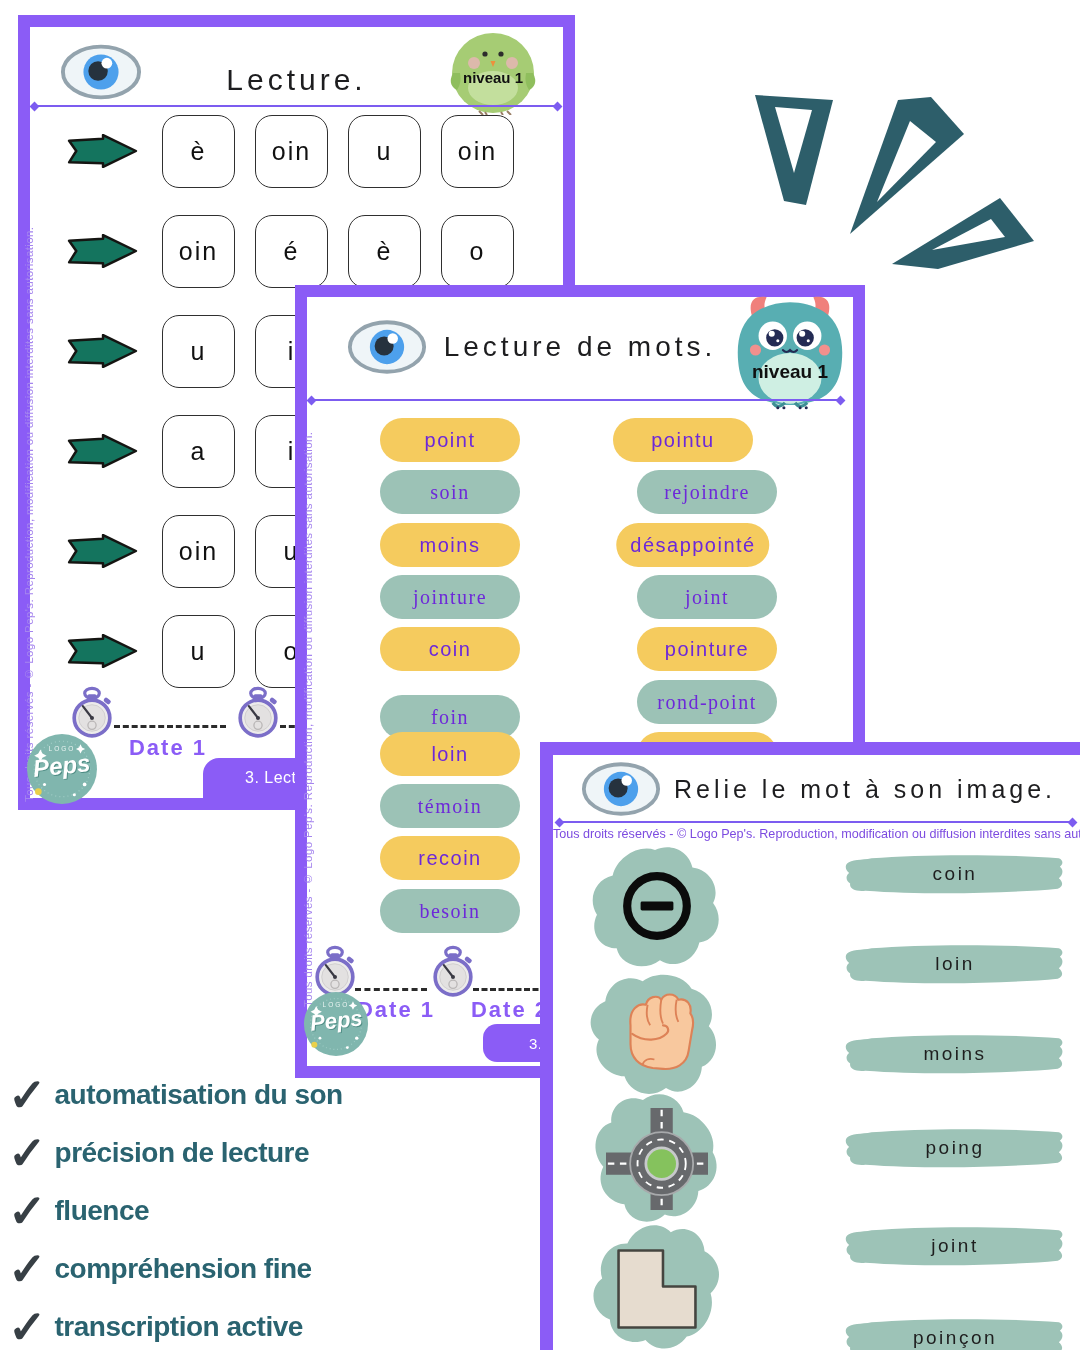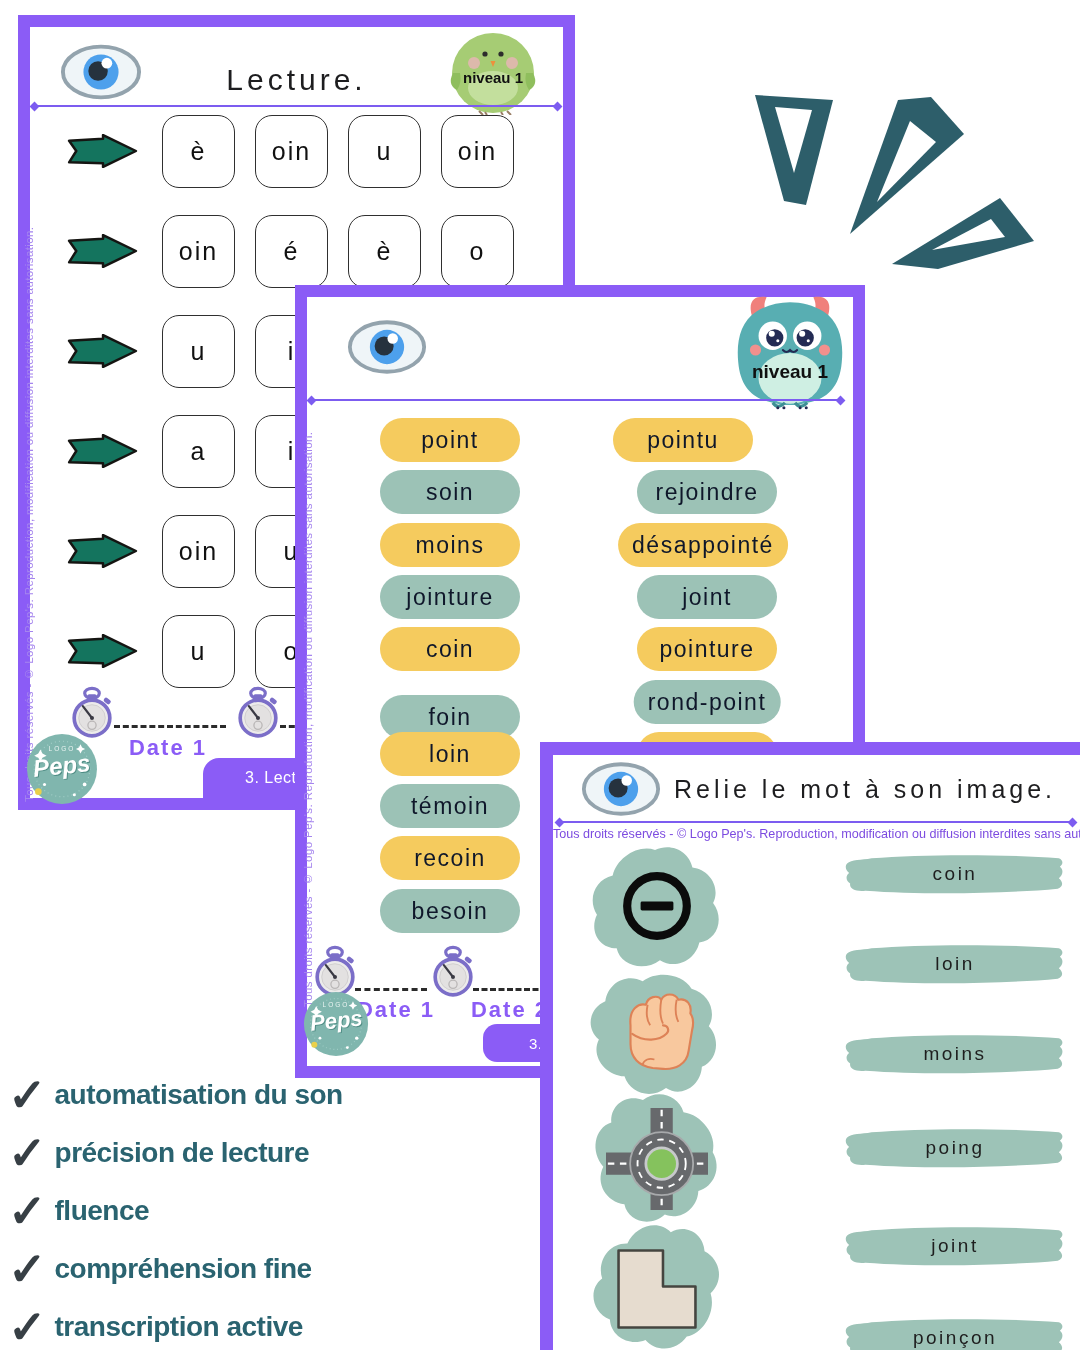--- a/index.html
+++ b/index.html
@@ -35,22 +35,22 @@
   .peps-small{position:relative;font-size:6.5px;letter-spacing:2px;color:#EAF4F2;margin-top:-14px;}
   .peps-name{position:relative;font-style:italic;font-weight:bold;color:#fff;
              text-shadow:1px 1px 0 #4E8C84;transform:rotate(-6deg);}
   .badge-wrap{position:absolute;}
   .badge-wrap svg{position:absolute;left:0;top:0;width:100%;height:100%;}
   .badge-text{position:absolute;left:0;right:0;text-align:center;font-weight:bold;color:#101010;
               white-space:nowrap;}
   
   .pill{position:absolute;height:44px;min-width:140px;padding:0 14px;border-radius:22px;
         display:flex;align-items:center;justify-content:center;transform:translateX(-50%);
-        font-size:23px;letter-spacing:1.5px;color:#0f172a;box-sizing:border-box;white-space:nowrap;}
-  .pill.yellow{background:#F5CB5E;} .pill.teal{background:#9CC2B6;}
+        font-size:20px;letter-spacing:1.5px;color:#6d28d9;box-sizing:border-box;white-space:nowrap;}
+  .pill.yellow{background:#F5CB5E;} .pill.teal{background:#9CC2B6;font-family:Liberation Serif, serif;}
   
   .c3-copy{position:absolute;text-align:center;font-size:12.6px;color:#7C4BE0;white-space:nowrap;}
   .blob{position:absolute;width:140px;height:124px;display:flex;align-items:center;justify-content:center;}
   .blob .blob-bg{position:absolute;left:0;top:0;width:100%;height:100%;}
   .blob .blob-ic{position:relative;}
   .stroke{position:absolute;width:228px;height:46px;display:flex;align-items:center;justify-content:center;}
   .stroke svg{position:absolute;left:0;top:0;width:100%;height:100%;}
   .stroke-label{position:relative;font-size:19px;letter-spacing:2.5px;color:#1e1e1e;}
   
   #checklist{position:absolute;left:8px;top:1070px;width:545px;display:flex;flex-direction:column;
@@ -253,20 +253,21 @@
         </svg>
       <span class="peps-small">LOGO</span>
       <span class="peps-name" style="font-size:24px">Peps</span>
     </div>
   </div>
 
   <div class="card" id="card2">
     <svg class="eye" style="left:40px;top:22px;width:80px;height:56px" viewBox="0 0 84 58">
         <use href="#sym-eye"></use>
       </svg>
+    <div class="ws-title" style="top:34px;font-size:28px">Lecture de mots.</div>
     <div class="badge-wrap" style="left:415px;top:-4px;width:136px;height:118px">
       <svg viewBox="0 0 134 116">
           <use href="#sym-monster"></use>
         </svg>
       <span class="badge-text" style="top:68px;font-size:19px">niveau 1</span>
     </div>
     <div class="divider" style="left:4px;top:102px;width:530px"></div>
     <div class="vcopy" style="left:-5px;top:150px;height:560px">Tous droits réservés - © Logo Pep's. Reproduction, modification ou diffusion interdites sans autorisation.</div>
     <div id="c2-left">
         <div class="pill yellow" style="top: 121px; left: 143px;">point</div>
@@ -276,21 +277,21 @@
         <div class="pill yellow" style="top: 330px; left: 143px;">coin</div>
         <div class="pill teal" style="top: 398px; left: 143px;">foin</div>
         <div class="pill yellow" style="top: 435px; left: 143px;">loin</div>
         <div class="pill teal" style="top: 487px; left: 143px;">témoin</div>
         <div class="pill yellow" style="top: 539px; left: 143px;">recoin</div>
         <div class="pill teal" style="top: 592px; left: 143px;">besoin</div>
       </div>
     <div id="c2-right">
         <div class="pill yellow" style="top: 121px; left: 376px;">pointu</div>
         <div class="pill teal" style="top: 173px; left: 400px;">rejoindre</div>
-        <div class="pill yellow" style="top: 226px; left: 396px;">désappointé</div>
+        <div class="pill yellow" style="top: 226px; left: 386px;">désappointé</div>
         <div class="pill teal" style="top: 278px; left: 400px;">joint</div>
         <div class="pill yellow" style="top: 330px; left: 400px;">pointure</div>
         <div class="pill teal" style="top: 383px; left: 400px;">rond-point</div>
         <div class="pill yellow" style="top: 435px; left: 400px;"></div>
       </div>
     <svg class="sw" style="left:6px;top:648px" viewBox="0 0 48 58">
         <use href="#sym-stopwatch"></use>
       </svg>
     <div class="dash" style="left:48px;top:691px;width:72px"></div>
     <div class="date-label" style="left:44px;top:700px;width:90px">Date 1</div>

